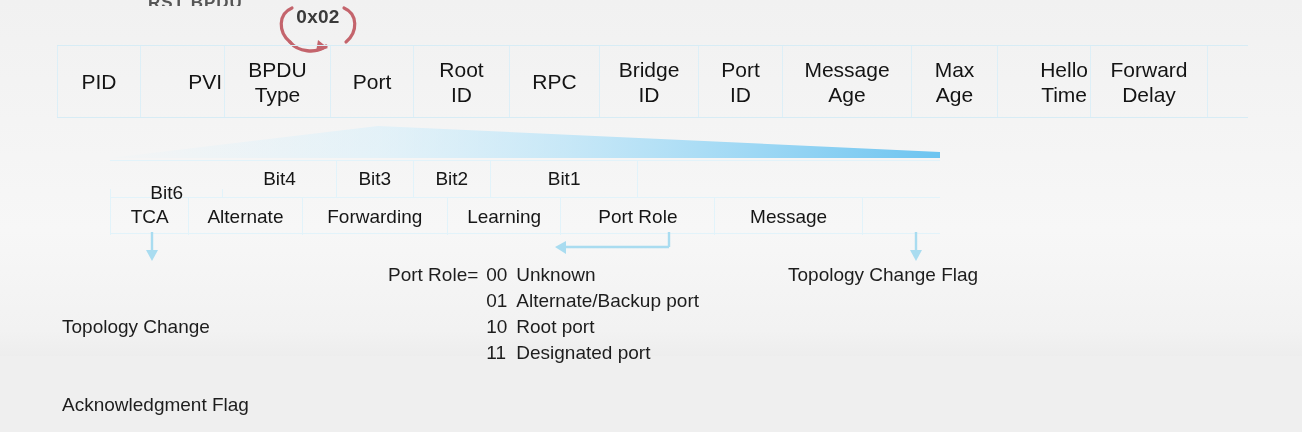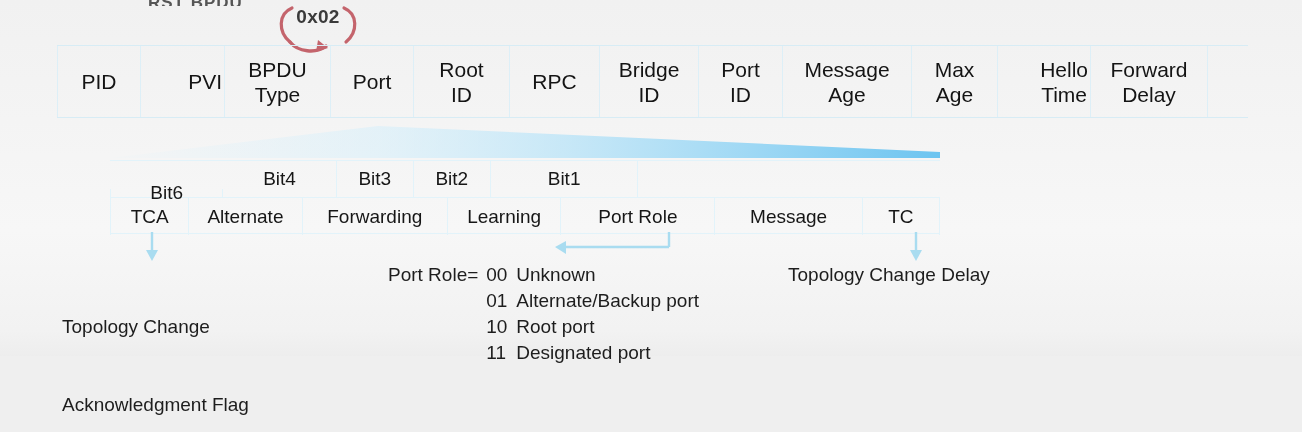--- a/index.html
+++ b/index.html
@@ -279,21 +279,20 @@
         <div class="bit-cell" style="width: 77.0557px;">Bit2</div>
         <div class="bit-cell" style="width: 147.507px;">Bit1</div>
       </div>
     <div class="bits-row bottom">
         <div class="bit-cell" style="width: 79.2573px;">TCA</div>
         <div class="bit-cell" style="width: 113.382px;">Alternate</div>
         <div class="bit-cell" style="width: 145.305px;">Forwarding</div>
         <div class="bit-cell" style="width: 113.382px;">Learning</div>
         <div class="bit-cell" style="width: 154.111px;">Port Role</div>
         <div class="bit-cell" style="width: 147.507px;">Message</div>
-        <div class="bit-cell" style="width: 77.0557px;">TC</div>
       </div>
   </div>
 
   <div class="connectors">
     <svg width="1302" height="40" viewBox="0 0 1302 40" fill="none">
 
       <g>
         <line x1="152" y1="2" x2="152" y2="22" stroke="#a9dcf0" stroke-width="2.4"></line>
         <path d="M146 20 L158 20 L152 31 Z" fill="#a9dcf0"></path>
       </g>
@@ -333,15 +332,15 @@
             <div class="pr-text">Root port</div>
           </div>
           <div class="pr-row">
             <div class="pr-code">11</div>
             <div class="pr-text">Designated port</div>
           </div>
         </div>
     </div>
   </div>
 
-  <div class="note note-tc">Topology Change Delay</div>
+  <div class="note note-tc">Topology Change Flag</div>
 
 </div>
 
 </body></html>

